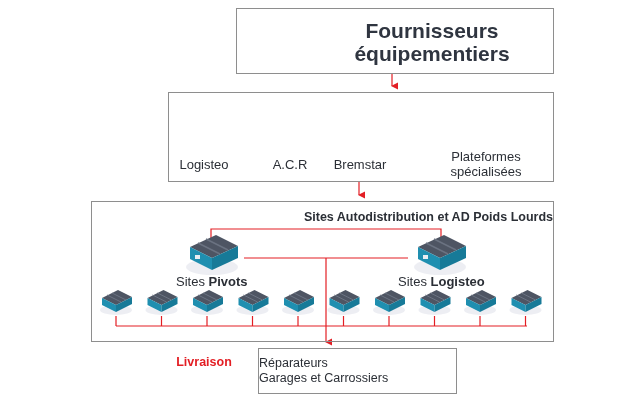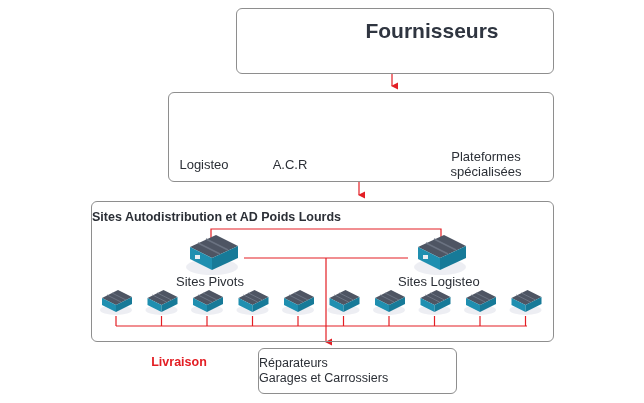--- a/index.html
+++ b/index.html
@@ -1,28 +1,28 @@
 <!DOCTYPE html>
 <html><head>
 <meta charset="utf-8">
 <style>
   html,body{margin:0;padding:0;background:#fff;}
   body{width:644px;height:403px;position:relative;overflow:hidden;font-family:"Liberation Sans",sans-serif;color:#2b2f36;}
-  .box{position:absolute;border:1.5px solid #8e8e8e;border-radius:6px;background:#fff;box-sizing:border-box;}
+  .box{position:absolute;border:1.5px solid #8e8e8e;border-radius:0;background:#fff;box-sizing:border-box;}
   #box-top{left:236px;top:8px;width:318px;height:66px;}
   #box-mid{left:168px;top:92px;width:386px;height:90px;padding-left:8px;}
   #box-ad{left:91px;top:201px;width:463px;height:141px;}
   #box-bottom{left:258px;top:348px;width:199px;height:46px;}
   .top-title{position:absolute;left:90px;top:10px;width:210px;text-align:center;font-size:21px;font-weight:bold;line-height:23px;color:#2f3540;}
   .wh-label{position:absolute;font-size:13px;color:#2b2f36;text-align:center;width:90px;line-height:15px;}
-  .ad-title{position:absolute;left:0;width:100%;top:8px;text-align:left;font-size:12.5px;font-weight:bold;color:#2b2f36;}
+  .ad-title{position:absolute;left:0;width:100%;top:8px;text-align:right;font-size:12.5px;font-weight:bold;color:#2b2f36;}
   .site-label{position:absolute;font-size:13px;color:#2b2f36;}
-  .site-label b{font-weight:normal;}
+  .site-label b{font-weight:bold;}
   .bottom-text{position:absolute;left:0;width:100%;top:7px;text-align:left;font-size:12.5px;line-height:15px;color:#2b2f36;}
-  .delivery{position:absolute;left:124px;top:355px;width:110px;text-align:center;font-size:12.5px;line-height:15px;color:#e31e24;font-weight:bold;}
+  .delivery{position:absolute;left:149px;top:355px;width:110px;text-align:center;font-size:12.5px;line-height:15px;color:#e31e24;font-weight:bold;}
   svg{position:absolute;left:0;top:0;}
 </style>
 </head>
 <body>
 
 <svg width="644" height="403">
   <defs>
     <marker id="arr" markerWidth="6" markerHeight="6" refX="3" refY="5" orient="auto">
       <path d="M0,0 L6,0 L3,6 z" fill="#e31e24"></path>
     </marker>
@@ -118,26 +118,28 @@
       <use href="#site" x="375" y="290"></use>
       <use href="#site" x="420.5" y="290"></use>
       <use href="#site" x="466" y="290"></use>
       <use href="#site" x="511.5" y="290"></use>
     </g>
 </svg>
 
 <div class="box" id="box-top">
   <div class="top-title">
     <div>Fournisseurs</div>
+    <div>équipementiers</div>
   </div>
 </div>
 
 <div class="box" id="box-mid">
   <div class="wh-label" style="left:-10px;top:64px;">Logisteo</div>
   <div class="wh-label" style="left:76px;top:64px;text-align:center;">A.C.R</div>
+  <div class="wh-label" style="left:146px;top:64px;">Bremstar</div>
   <div class="wh-label" style="left:272px;top:56px;">
     <div>Plateformes</div>
     <div>spécialisées</div>
   </div>
 </div>
 
 <div class="box" id="box-ad" style="background:transparent;">
   <div class="ad-title">Sites Autodistribution et AD Poids Lourds</div>
   <div class="site-label" style="left:84px;top:72px;">
     <span>Sites </span><b>Pivots</b>

